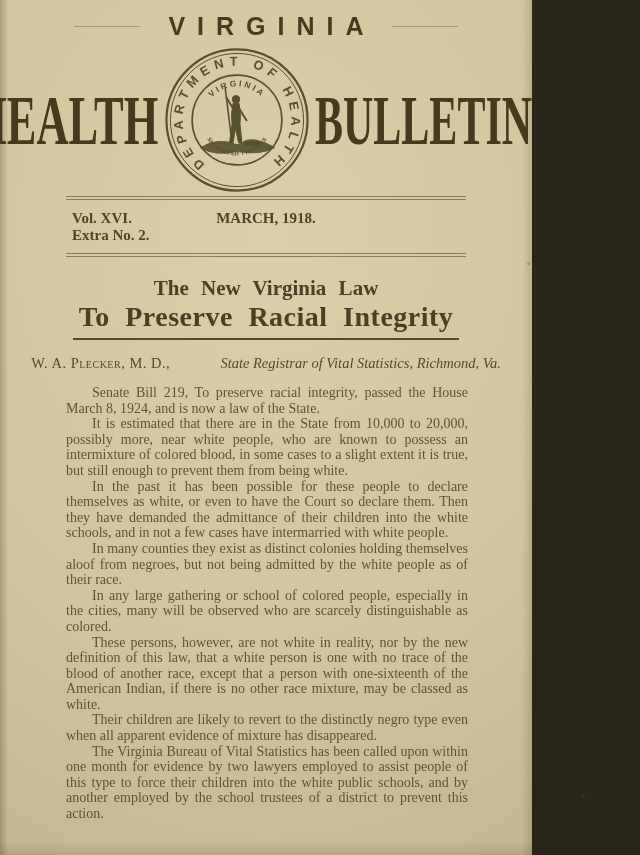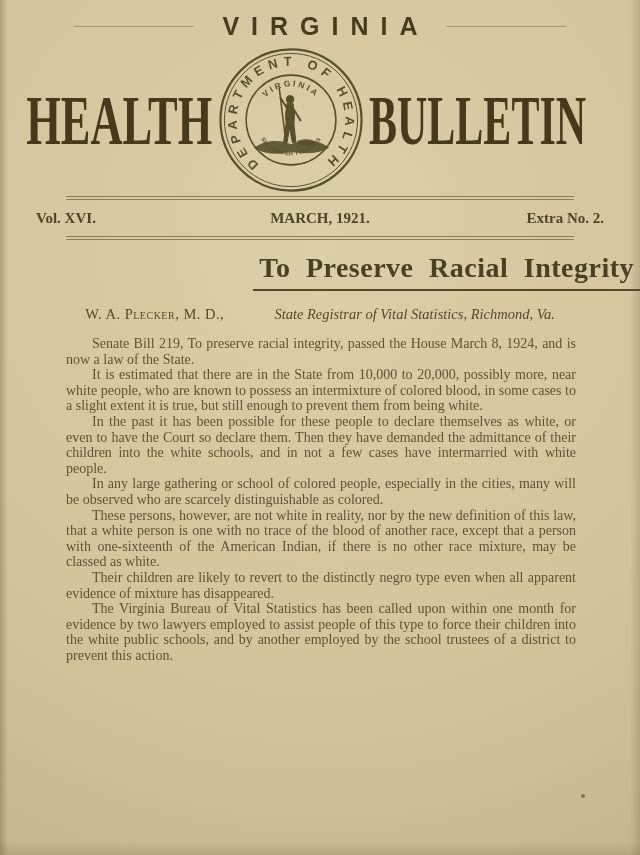--- a/index.html
+++ b/index.html
@@ -12,21 +12,21 @@
     --seal-ink:#57502d;
   }
   *{margin:0;padding:0;box-sizing:border-box;}
   html,body{width:640px;height:855px;overflow:hidden;}
   body{
     font-family:"Liberation Serif", serif;
     background:#2a251a;
   }
   .page{
     position:relative;
-    width:640px;height:855px;
+    width:532px;height:855px;
     display:flex;flex-direction:column;
     padding-top:10px;
     background:
       linear-gradient(90deg, rgba(70,58,32,.28) 0, rgba(70,58,32,0) 8px),
       linear-gradient(270deg, rgba(70,58,32,.18) 0, rgba(70,58,32,0) 10px),
       linear-gradient(0deg, rgba(70,58,32,.15) 0, rgba(70,58,32,0) 14px),
       radial-gradient(130% 95% at 50% 28%, var(--paper-hi) 0%, var(--paper) 52%, var(--paper-lo) 100%);
   }
   
   .state-row{
@@ -56,31 +56,31 @@
   .seal{width:148px;height:148px;flex:0 0 auto;color:var(--seal-ink);}
   .seal text{fill:currentColor;}
   
   .double-rule{
     margin:0 66px;height:4px;
     border-top:1px solid var(--rule);
     border-bottom:1px solid var(--rule);
   }
   .issue-bar{
     position:relative;
-    margin:0 32px;padding:10px 4px 9px 4px;
+    margin:0 68px;padding:10px 4px 9px 4px;
     display:flex;justify-content:space-between;align-items:baseline;
-    font-weight:bold;font-size:15px;color:#4e4526;
+    font-weight:bold;font-size:15px;color:#4e4526;flex-direction:column;
   }
   .issue-date{position:absolute;left:0;right:0;text-align:center;}
   
   .kicker{
     margin-top:19px;text-align:center;
     font-weight:bold;font-size:21px;word-spacing:7px;color:#4a4122;
   }
-  .headline-wrap{text-align:right;margin-top:12px;}
+  .headline-wrap{text-align:center;margin-top:0;}
   .headline{
     display:inline-block;
     font-weight:bold;font-size:28px;word-spacing:8px;letter-spacing:.5px;
     color:#4a4122;
     border-bottom:2px solid #554b28;
     padding:0 6px 5px 6px;
   }
   .byline{
     margin-top:15px;text-align:center;
     font-size:14.5px;color:#544a2a;
@@ -154,37 +154,39 @@
         <line x1="71" y1="63" x2="64" y2="52" stroke-width="2"></line>
       </g>
     </svg>
 
     <span class="masthead-word right">BULLETIN</span>
   </div>
 
   <div class="double-rule"></div>
   <div class="issue-bar">
     <span>Vol. XVI.</span>
-    <span class="issue-date">MARCH, 1921.</span>
+    <span class="issue-date">MARCH, 1918.</span>
     <span>Extra No. 2.</span>
   </div>
   <div class="double-rule"></div>
 
+  <div class="kicker">The New Virginia Law</div>
   <div class="headline-wrap">
     <span class="headline">To Preserve Racial Integrity</span>
   </div>
 
   <div class="byline">
     <span class="name">W. A. Plecker, M. D., </span><span class="role">State Registrar of Vital Statistics, Richmond, Va.</span>
   </div>
 
   <div class="article">
     <p>Senate Bill 219, To preserve racial integrity, passed the House March 8, 1924, and is now a law of the State.</p>
     <p>It is estimated that there are in the State from 10,000 to 20,000, possibly more, near white people, who are known to possess an intermixture of colored blood, in some cases to a slight extent it is true, but still enough to prevent them from being white.</p>
     <p>In the past it has been possible for these people to declare themselves as white, or even to have the Court so declare them.  Then they have demanded the admittance of their children into the white schools, and in not a few cases have intermarried with white people.</p>
+    <p>In many counties they exist as distinct colonies holding themselves aloof from negroes, but not being admitted by the white people as of their race.</p>
     <p>In any large gathering or school of colored people, especially in the cities, many will be observed who are scarcely distinguishable as colored.</p>
     <p>These persons, however, are not white in reality, nor by the new definition of this law, that a white person is one with no trace of the blood of another race, except that a person with one-sixteenth of the American Indian, if there is no other race mixture, may be classed as white.</p>
     <p>Their children are likely to revert to the distinctly negro type even when all apparent evidence of mixture has disappeared.</p>
     <p>The Virginia Bureau of Vital Statistics has been called upon within one month for evidence by two lawyers employed to assist people of this type to force their children into the white public schools, and by another employed by the school trustees of a district to prevent this action.</p>
   </div>
 
 
   <span class="speck s1"></span>
   <span class="speck s2"></span>
 </div>

